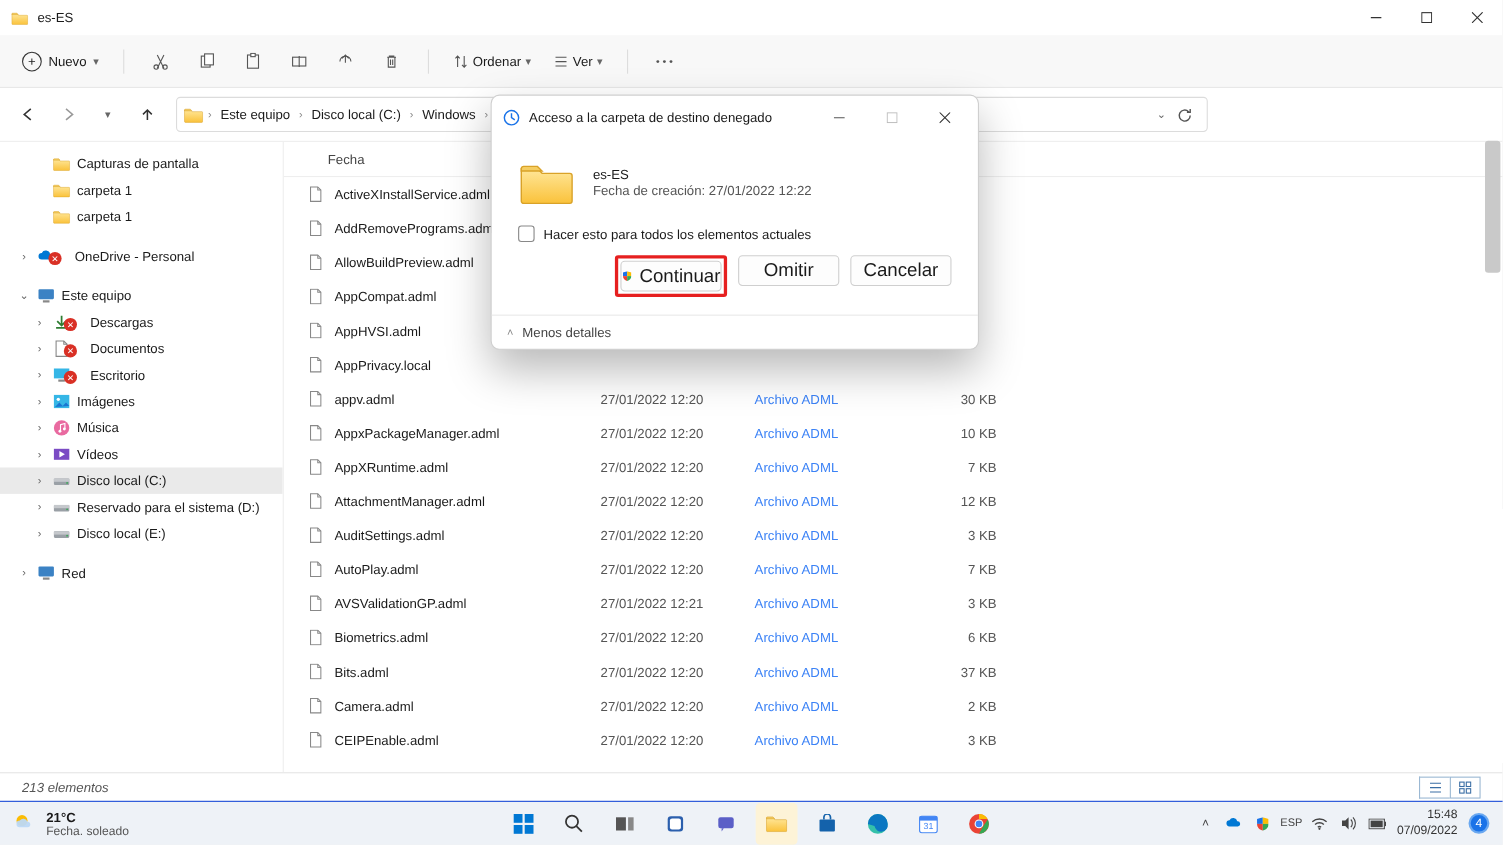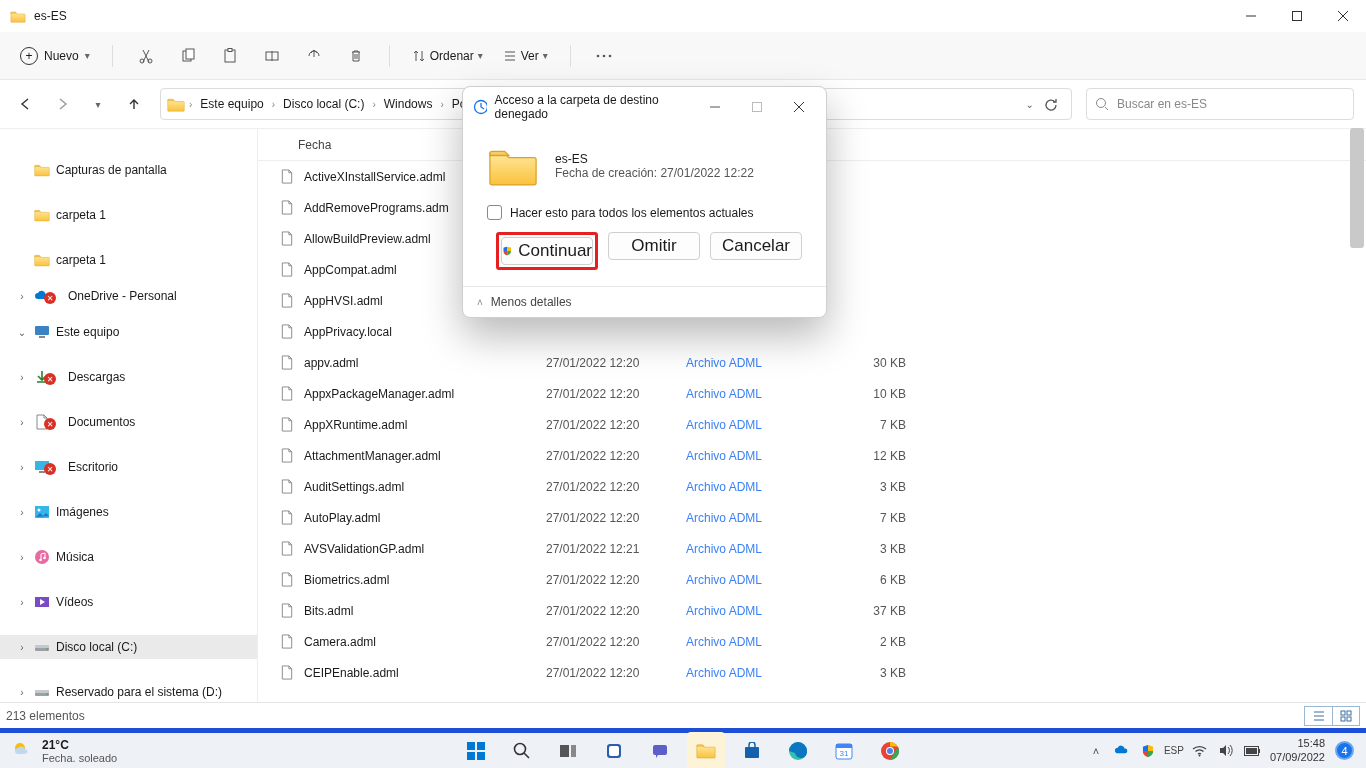--- a/index.html
+++ b/index.html
@@ -24,60 +24,60 @@
   .nav-arrow { width:28px; height:28px; display:flex;align-items:center;justify-content:center; color:#555; border-radius:4px;}
   .addressbar { flex:1; height:32px; border:1px solid #dcdcdc; border-radius:4px; display:flex; align-items:center; padding:0 6px; gap:4px; margin-left:4px; max-width: 938px;}
   .bc { display:flex; align-items:center; gap:4px; font-size:12px; padding:2px 4px; border-radius:3px; white-space:nowrap;}
   .bc-sep { color:#888; font-size:10px;}
   .addr-right { margin-left:auto; display:flex; align-items:center; gap:10px; color:#555; padding-right:6px;}
   .searchbox { width:268px; height:32px; border:1px solid #dcdcdc; border-radius:4px; display:flex; align-items:center; padding:0 8px; color:#888; gap:8px; margin-left:6px;}
   
   .content { flex:1; display:flex; min-height:0; border-top:1px solid #eee;}
   .sidebar { width:258px; border-right:1px solid #eee; padding:8px 0 8px 0; overflow:auto; }
   .side-item { display:flex; align-items:center; gap:6px; height:24px; padding:0 0 0 16px; font-size:12px; }
-  .side-item.indent1{ padding-left:16px;margin-top:21px;}
+  .side-item.indent1{ padding-left:30px;}
   .side-item.selected { background:#eaeaea;}
   .side-item .exp { width:12px; color:#666; font-size:10px; text-align:center;}
   .side-item .ic { width:16px; height:16px; display:flex;align-items:center;justify-content:center;}
   .spacer8{height:12px;}
   
   .main { flex:1; display:flex; flex-direction:column; min-width:0;}
   .cols { display:flex; align-items:center; height:32px; border-bottom:1px solid #eee; padding:0 20px; font-size:12px; color:#444; }
   .col-name{ flex:0 0 260px;}
   .filelist { flex:1; overflow:auto; }
   .row { display:flex; align-items:center; height:31px; padding:0 20px; font-size:12px;}
   .row .ic-doc { width:18px; color:#777; margin-right:8px;}
   .row .c-name{ flex:0 0 242px; white-space:nowrap; overflow:hidden; text-overflow:ellipsis;}
   .row .c-date{ flex:0 0 140px; color:#555;}
   .row .c-type{ flex:0 0 150px; color:#3b82f6;}
   .row .c-size{ flex:0 0 70px; text-align:right; color:#555;}
   
-  .statusbar { height:26px; border-top:1px solid #e5e5e5; display:flex;align-items:center; padding:0 6px; font-size:12px; color:#555;}
+  .statusbar { height:26px; border-top:1px solid #e5e5e5; display:flex;align-items:center; padding:0 20px; font-size:12px; color:#555;font-style:italic;}
   .view-toggles{ margin-left:auto; display:flex; gap:0;}
   .vt{ width:28px;height:20px; border:1px solid #9bb8d3; display:flex;align-items:center;justify-content:center;}
   .vt.first{ border-right:none;}
   
-  .modal-back { position:absolute; left:462px; top:86px; width:365px; background:#fff; border:1px solid #cfcfcf; border-radius:8px; box-shadow:0 18px 40px rgba(0,0,0,.28); }
+  .modal-back { position:absolute; left:446px; top:86px; width:444px; background:#fff; border:1px solid #cfcfcf; border-radius:8px; box-shadow:0 18px 40px rgba(0,0,0,.28); }
   .modal-title{ display:flex; align-items:center; height:40px; padding:0 10px; gap:8px; font-size:12px;}
   .modal-title .spacer{flex:1;}
   .modal-title .mtc{ width:40px; height:28px; display:flex;align-items:center;justify-content:center; color:#555;}
   .modal-body{ padding:4px 24px 12px 24px; font-size:12px;}
   .modal-msg{ color:#333; line-height:1.5;}
   .folder-row{ display:flex; align-items:center; gap:16px; margin:14px 0 18px 0;}
   .big-folder{ width:52px; height:42px;}
   .check-row{ display:flex; align-items:center; gap:8px; margin:6px 0 12px 0;text-align:right;}
   .check-box{ width:15px;height:15px;border:1px solid #888;border-radius:3px;}
   .btn-row{ display:flex; gap:10px; justify-content:flex-end; margin-bottom:4px;}
   .mbtn{ width:92px; height:28px; border:1px solid #cfcfcf; border-radius:4px; background:#fdfdfd; display:flex;align-items:center;justify-content:center; font-size:17px;}
   .mbtn.primary{ display:flex; gap:6px; align-items:center;}
   .highlight-box{ border:3px solid #e62020; padding:2px; border-radius:3px;}
   .modal-footer{ border-top:1px solid #e8e8e8; padding:8px 14px; display:flex; align-items:center; gap:8px; font-size:12px; color:#444;}
   .chev-up{ font-size:10px;color:#888;}
   
-  .taskbar { position:absolute; bottom:0; left:0; width:1366px; height:40px; background:#eef2f7; border-top:5px solid #1d4ed8; display:flex; align-items:center; }
+  .taskbar { position:absolute; bottom:0; left:0; width:1366px; height:40px; background:#eef2f7; border-top:1px solid #1d4ed8; display:flex; align-items:center; }
   .tb-left{ display:flex;align-items:center; gap:8px; padding-left:12px;}
   .weather{ display:flex; gap:8px; align-items:center;}
   .tb-center{ position:absolute; left:50%; transform:translateX(-50%); display:flex; gap:8px;}
   .tb-app{ width:38px;height:38px; display:flex;align-items:center;justify-content:center; border-radius:4px;}
   .tb-right{ margin-left:auto; display:flex;align-items:center; gap:10px; padding-right:12px; font-size:11px; color:#333;}
   .tray-ic{ width:16px;height:16px; display:flex;align-items:center;justify-content:center; color:#444;}
   .clock{ text-align:right; line-height:1.2;}
   .notif-dot{ width:19px;height:19px;border-radius:50%;background:#1a73e8;color:#fff;display:flex;align-items:center;justify-content:center;font-size:11px; border:2px solid #6aa8f0;}
   
   svg{ display:block;}
@@ -277,27 +277,20 @@
           <span>Poli</span>
         </span>
       <div class="addr-right">
         <span class="chev">⌄</span>
         <svg width="15" height="15">
             <path d="M12 8 a5 5 0 1 1 -1.5 -3.5 M12 2 v3 h-3" fill="none" stroke="#555" stroke-width="1.3"></path>
           </svg>
       </div>
     </div>
 
-    <div class="searchbox">
-      <svg width="14" height="14">
-          <circle cx="6" cy="6" r="4.5" fill="none" stroke="#888"></circle>
-          <path d="M10 10 l3 3" stroke="#888"></path>
-        </svg>
-      <span>Buscar en es-ES</span>
-    </div>
   </div>
 
   <div class="content">
 
     <div class="sidebar">
       <div id="sb-quick">
           <div class="side-item indent1">
             <span class="exp"></span>
             <svg class="ic">
               <use href="#folder"></use>

